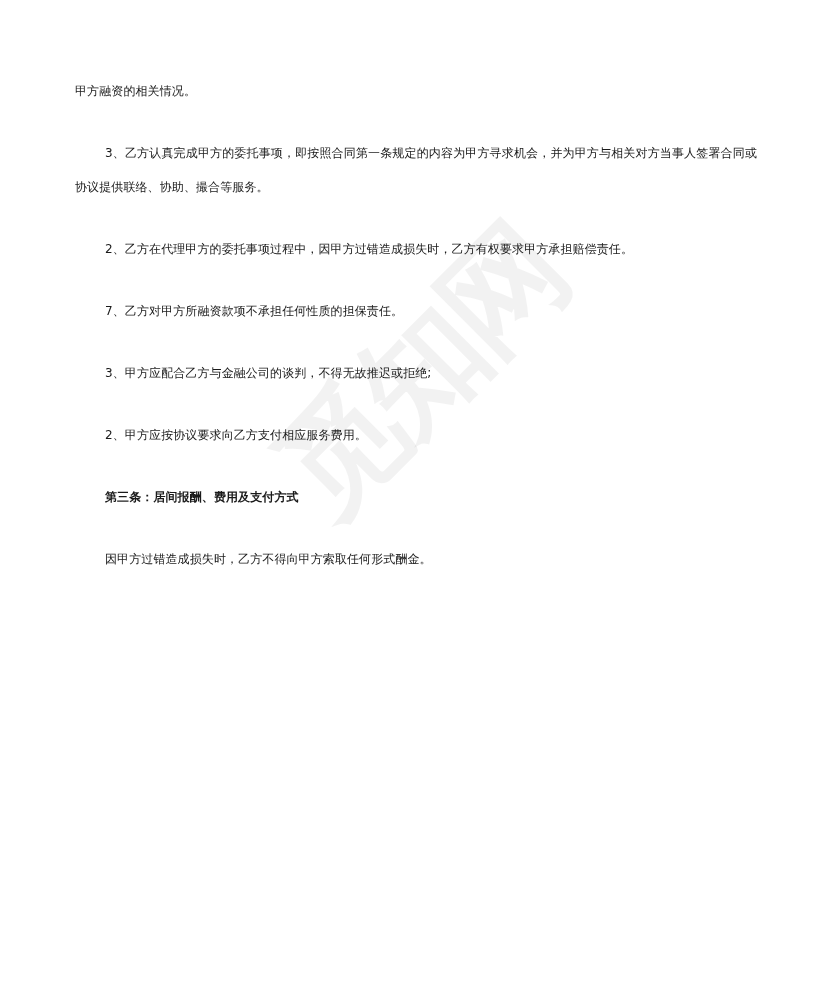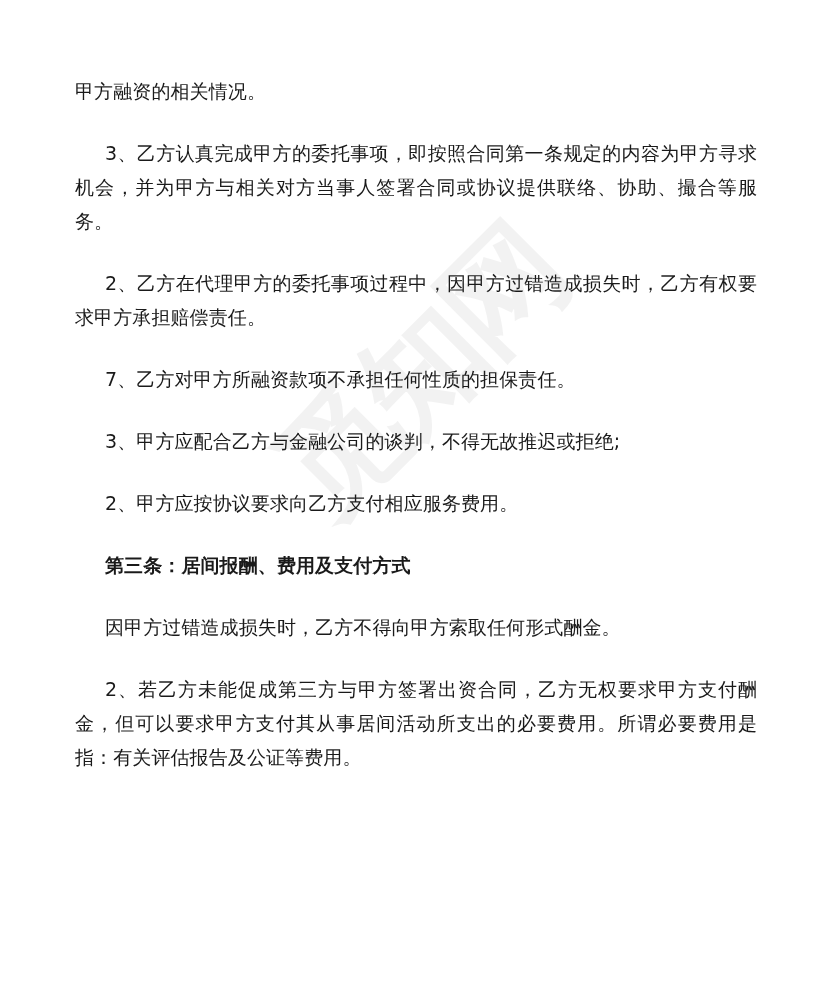--- a/index.html
+++ b/index.html
@@ -1,19 +1,19 @@
 <!DOCTYPE html>
 <html><head>
 <meta charset="utf-8">
 <style>
   html, body { margin: 0; padding: 0; background: #ffffff; }
   body { width: 830px; height: 986px; position: relative; overflow: hidden;
          font-family: "DejaVu Sans", "Liberation Sans", sans-serif; color: #1a1a1a; }
   .page { position: absolute; left: 75px; top: 74px; width: 682px; }
-  .para { font-size: 19px; line-height: 34px; margin: 0 0 28px 0; text-align: justify; letter-spacing: 0.1px; }
+  .para { font-size: 12px; line-height: 34px; margin: 0 0 28px 0; text-align: justify; letter-spacing: 0.1px; }
   .para.indent { text-indent: 30px; }
   .heading { font-weight: bold; text-indent: 30px; }
   .watermark { position: absolute; left: 270px; top: 300px; width: 300px; height: 200px;
                transform: rotate(-45deg); font-size: 120px; font-weight: bold;
                color: rgba(0,0,0,0.05); letter-spacing: -6px; white-space: nowrap;
                pointer-events: none; font-family: "DejaVu Sans", sans-serif; }
 </style>
 </head>
 <body>
 
@@ -21,14 +21,13 @@
 
 <div class="page">
   <p class="para">甲方融资的相关情况。</p>
   <p class="para indent">3、乙方认真完成甲方的委托事项，即按照合同第一条规定的内容为甲方寻求机会，并为甲方与相关对方当事人签署合同或协议提供联络、协助、撮合等服务。</p>
   <p class="para indent">2、乙方在代理甲方的委托事项过程中，因甲方过错造成损失时，乙方有权要求甲方承担赔偿责任。</p>
   <p class="para indent">7、乙方对甲方所融资款项不承担任何性质的担保责任。</p>
   <p class="para indent">3、甲方应配合乙方与金融公司的谈判，不得无故推迟或拒绝;</p>
   <p class="para indent">2、甲方应按协议要求向乙方支付相应服务费用。</p>
   <p class="para heading">第三条：居间报酬、费用及支付方式</p>
   <p class="para indent">因甲方过错造成损失时，乙方不得向甲方索取任何形式酬金。</p>
-  <p class="para indent">2、若乙方未能促成第三方与甲方签署出资合同，乙方无权要求甲方支付酬金，但可以要求甲方支付其从事居间活动所支出的必要费用。所谓必要费用是指：有关评估报告及公证等费用。</p>
 </div>
 
 </body></html>

